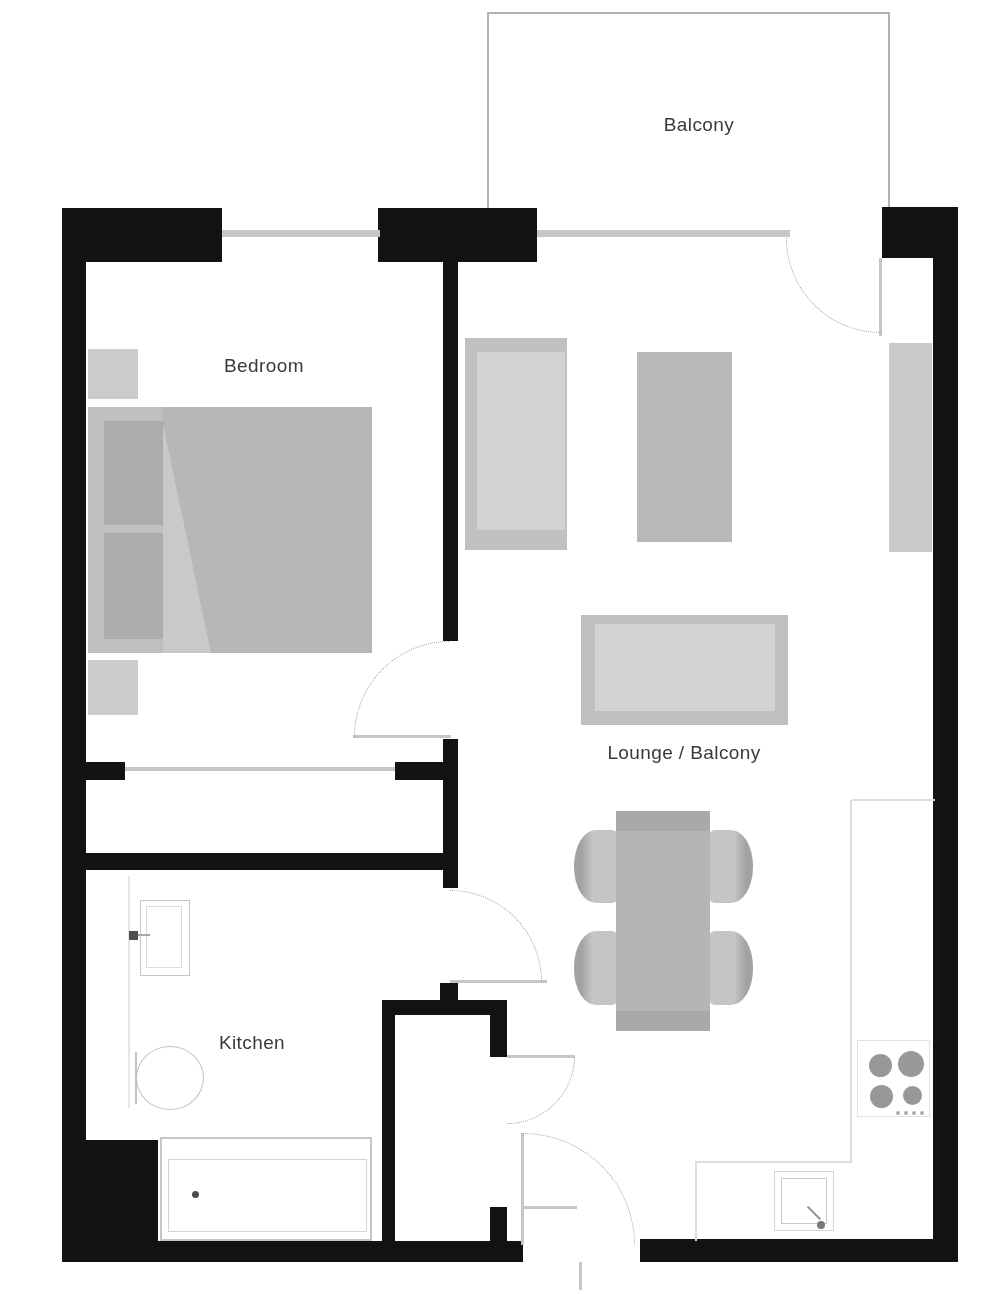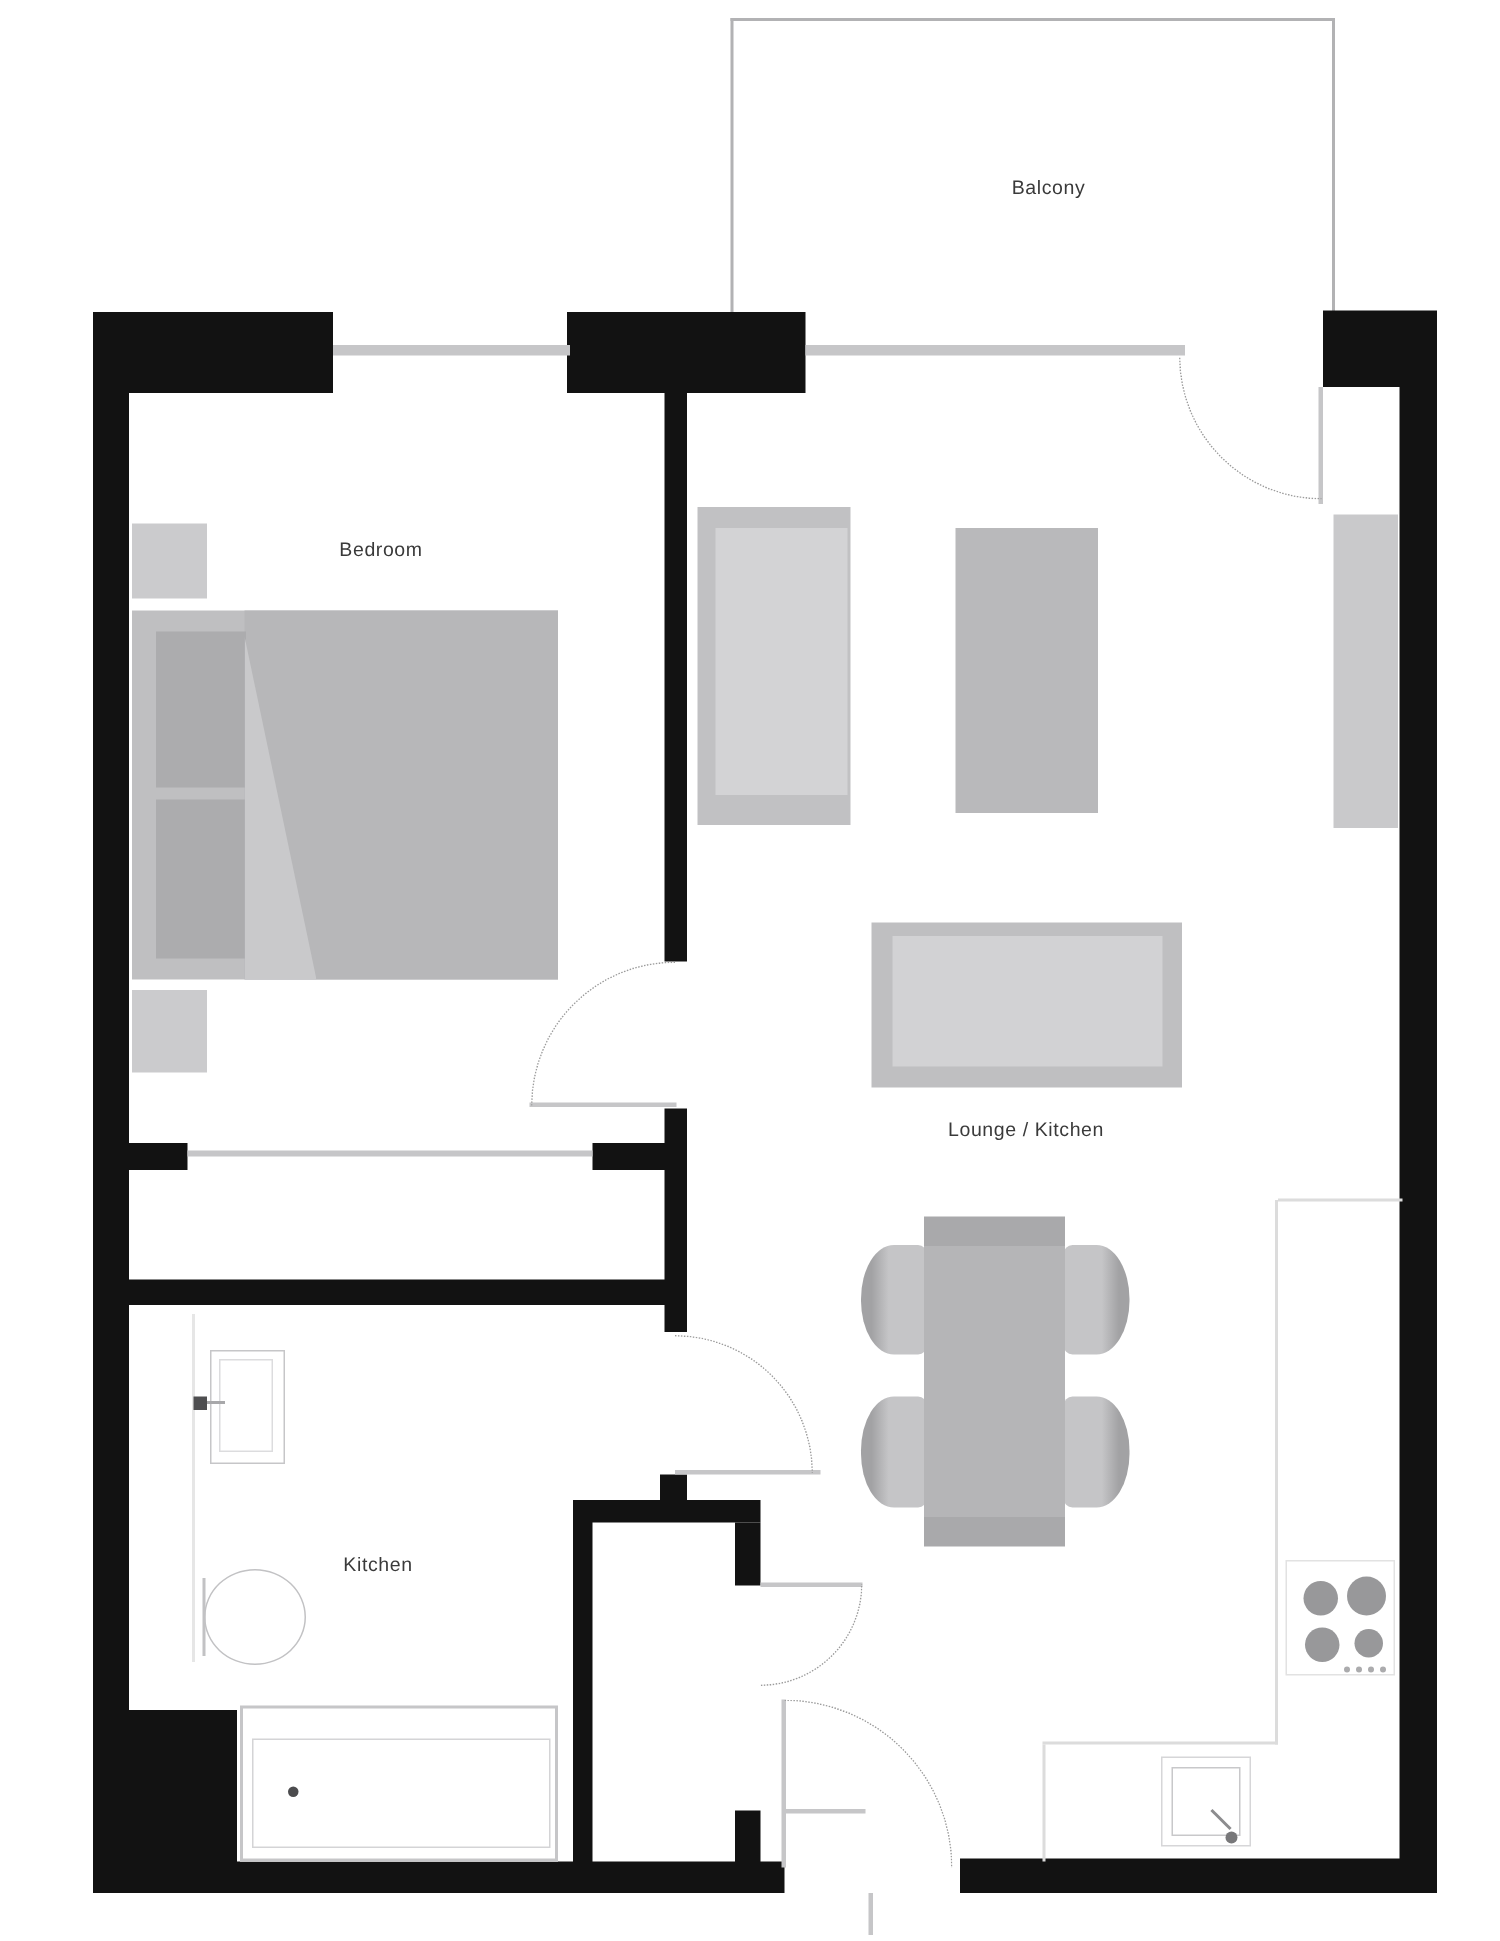--- a/index.html
+++ b/index.html
@@ -10,21 +10,21 @@
   .wall{position:absolute;background:var(--wall,#121212);}
   .win{position:absolute;background:var(--window,#c6c6c8);}
   .leaf{position:absolute;background:var(--leaf,#c6c6c8);}
   .thinline{position:absolute;background:var(--faint,#e6e6e6);}
   .counter{position:absolute;background:var(--counter,#dcdcdc);}
   .arc{position:absolute;border:1.6px dotted var(--arc,#9c9c9c);border-radius:50%;box-sizing:border-box;}
   .furn{position:absolute;}
   .outlined{position:absolute;background:#fff;box-sizing:border-box;}
   .label{
     position:absolute;transform:translate(-50%,-50%);
-    font-size:13px;letter-spacing:.4px;color:var(--label,#3a3a3a);white-space:nowrap;
+    font-size:19px;letter-spacing:.4px;color:var(--label,#3a3a3a);white-space:nowrap;
   }
   .burner{position:absolute;border-radius:50%;background:var(--burner,#98989a);}
   .dot{position:absolute;border-radius:50%;}
 </style>
 </head>
 <body>
 
 <div id="plan">
 
   <div class="outlined" style="left:487px;top:12px;width:403px;height:198px;border:2.5px solid var(--outline,#b2b2b4);border-bottom:none;"></div>
@@ -124,17 +124,17 @@
 
   <div class="outlined" style="left:136px;top:1046px;width:68px;height:64px;border:1.8px solid #c2c2c4;border-radius:50%;"></div>
   <div class="furn" style="left:135px;top:1052px;width:2px;height:52px;background:#c2c2c4;"></div>
 
   <div class="outlined" style="left:160px;top:1137px;width:212px;height:104px;border:2px solid var(--fixture-border,#c6c6c8);">
     <div class="outlined" style="left:6px;top:20px;width:199px;height:73px;border:1.5px solid #d4d4d6;"></div>
     <div class="dot" style="left:30px;top:52px;width:7px;height:7px;background:#4c4c4e;"></div>
   </div>
 
   <div class="label" style="left:699px;top:125px;">Balcony</div>
-  <div class="label" style="left:254px;top:366px;">Bedroom</div>
-  <div class="label" style="left:684px;top:753px;">Lounge / Kitchen</div>
+  <div class="label" style="left:264px;top:366px;">Bedroom</div>
+  <div class="label" style="left:684px;top:753px;">Lounge / Balcony</div>
   <div class="label" style="left:252px;top:1043px;">Kitchen</div>
 
 </div>
 
 </body></html>

